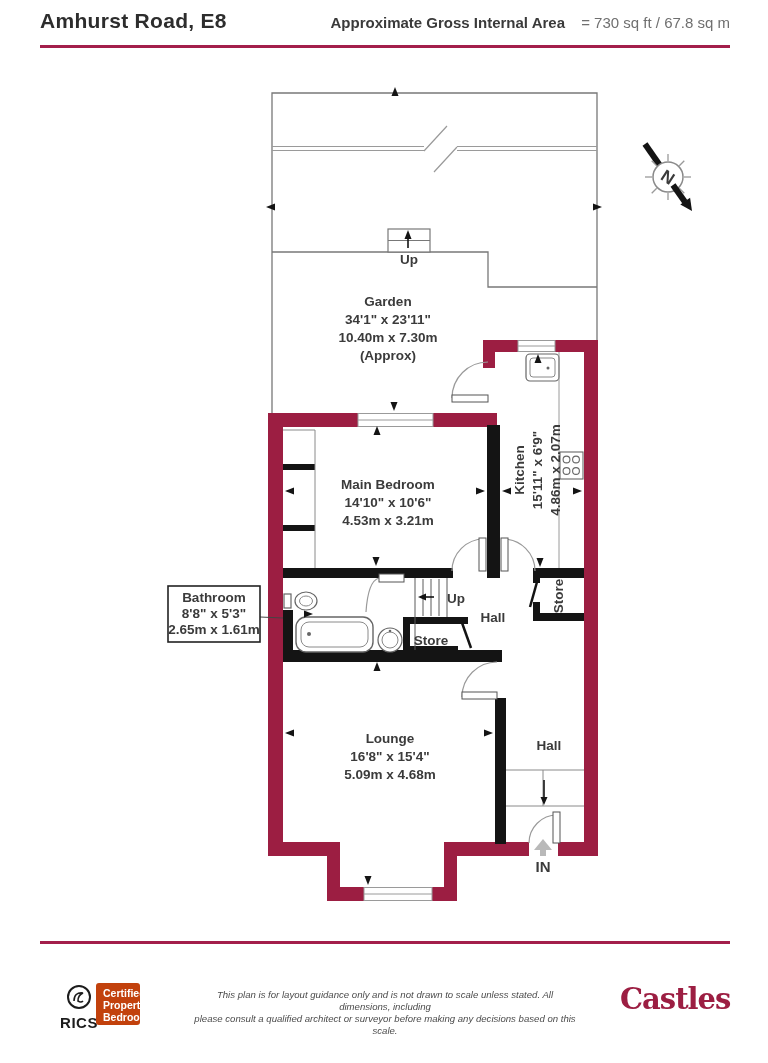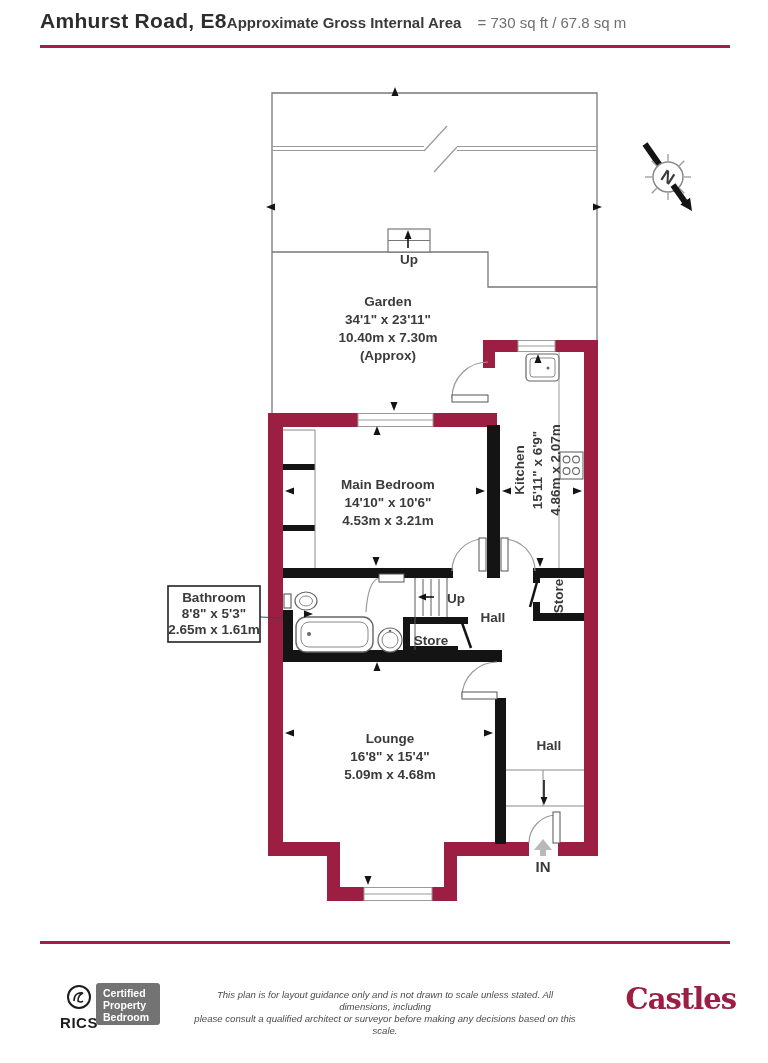--- a/index.html
+++ b/index.html
@@ -1,36 +1,36 @@
 <!DOCTYPE html>
 <html><head>
 <meta charset="utf-8">
 <style>
   html,body{margin:0;padding:0;background:#ffffff;}
   .page{position:relative;width:768px;height:1063px;background:#fff;overflow:hidden;
         font-family:"Liberation Sans",sans-serif;}
   .hdr{position:absolute;top:9px;left:40px;width:690px;display:flex;
-       align-items:flex-end;}
+       justify-content:space-between;align-items:flex-end;}
   .hdr .title{font-size:21px;font-weight:700;color:#2d2d2d;letter-spacing:.3px;}
   .hdr .area{font-size:15px;white-space:nowrap;padding-bottom:2px;}
   .hdr .area .lbl{font-weight:700;color:#3a3a3a;}
   .hdr .area .val{font-weight:400;color:#6f6f6f;margin-left:12px;}
   .rule{position:absolute;left:40px;width:690px;height:3px;background:#A31F4B;}
   .rule.top{top:45px;} .rule.bottom{top:941px;}
   svg.plan{position:absolute;left:0;top:0;}
   svg text{font-family:"Liberation Sans",sans-serif;fill:#3b3b3b;}
   .roomlabel{font-size:13.5px;font-weight:700;}
   .footer-rics{position:absolute;left:57px;top:984px;width:44px;text-align:center;}
   .footer-rics .word{font-size:15px;font-weight:700;color:#1c1c1c;letter-spacing:.5px;margin-top:-2px;}
-  .badge{position:absolute;left:96px;top:983px;width:64px;height:42px;background:#737373;
+  .badge{position:absolute;left:96px;top:983px;width:44px;height:42px;background:#c2410c;
          border-radius:3px;color:#fff;font-size:10.5px;font-weight:700;line-height:12px;
          padding:4px 0 8px 7px;box-sizing:border-box;}
   .disclaimer{position:absolute;left:193px;top:989px;width:384px;text-align:center;
               font-size:9.6px;line-height:12px;color:#4b4b4b;font-style:italic;}
-  .castles{position:absolute;left:620px;top:982px;width:116px;text-align:right;
+  .castles{position:absolute;left:620px;top:982px;width:116px;text-align:left;
            font-family:"DejaVu Serif",serif;font-weight:700;font-size:29px;color:#9C1E42;
            letter-spacing:-1px;}
 </style>
 </head>
 <body>
 
 <div class="page">
 
   <div class="hdr">
     <div class="title">Amhurst Road, E8</div>

